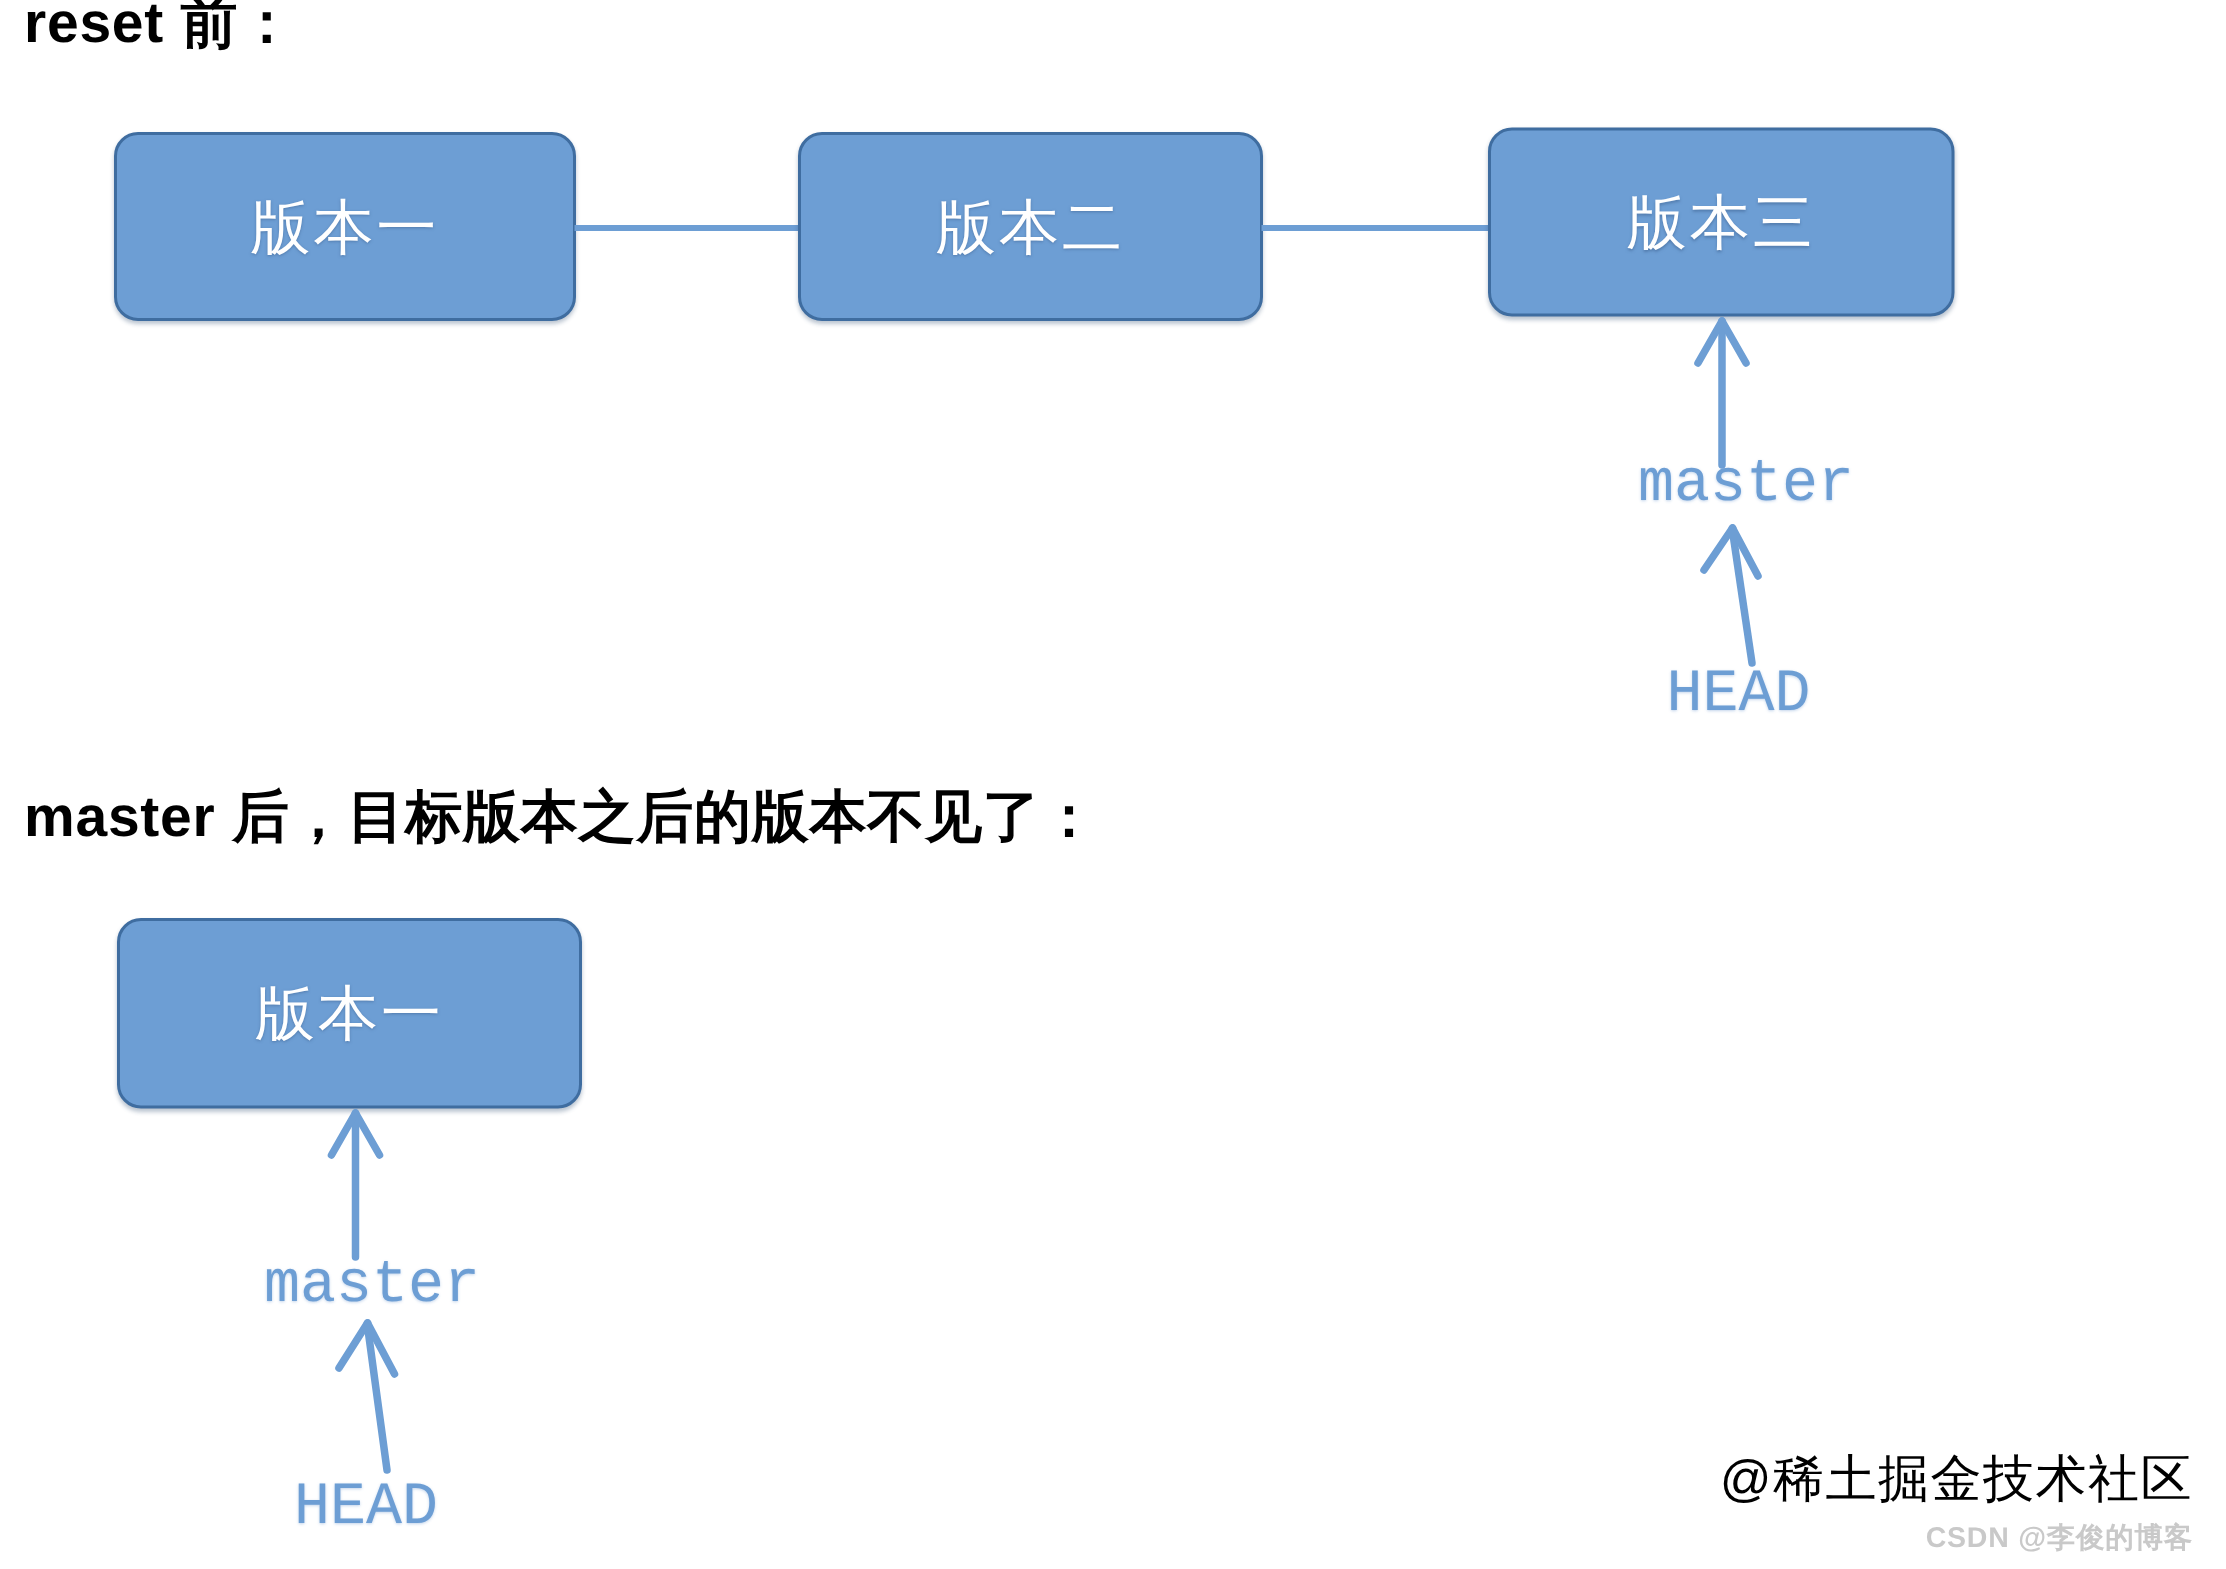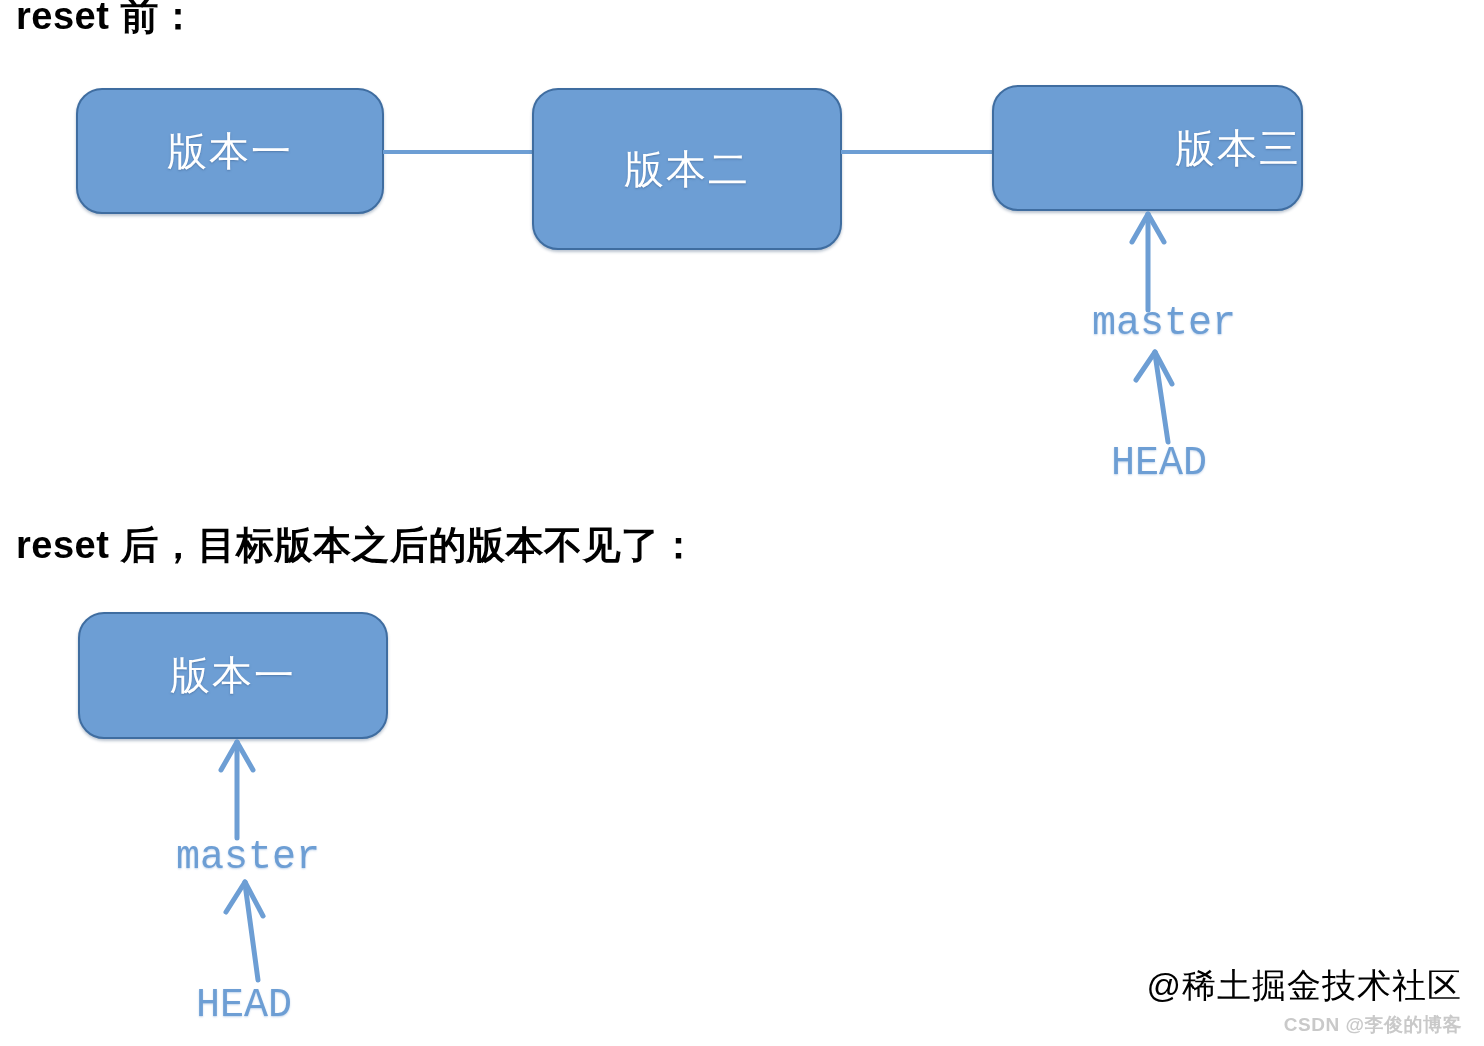--- a/index.html
+++ b/index.html
@@ -39,38 +39,38 @@
     font-size: 38px;
     line-height: 46px;
   }
 
   
   .version-box {
     position: absolute;
     box-sizing: border-box;
     background: #6D9ED4;
     border: 2px solid #3F6DA0;
-    border-radius: 26px;
+    border-radius: 16px;
     display: flex;
     align-items: center;
     justify-content: center;
     box-shadow: 0 2px 3px rgba(40,70,110,0.32);
   }
   .version-box .label {
     font-family: "Liberation Sans", "DejaVu Sans", sans-serif;
     font-size: 40px;
     color: #ffffff;
     letter-spacing: 2px;
     text-shadow: 0 1px 2px rgba(60,95,140,0.55);
     user-select: none;
   }
 
   #box-v1 { left: 76px;  top: 88px;  width: 308px; height: 126px; }
-  #box-v2 { left: 532px; top: 88px;  width: 310px; height: 162px; }
-  #box-v3 { left: 992px; top: 85px;  width: 311px; height: 126px; justify-content: flex-end; }
+  #box-v2 { left: 532px; top: 88px;  width: 310px; height: 126px; }
+  #box-v3 { left: 992px; top: 85px;  width: 311px; height: 126px; }
   #box-v1-after { left: 78px; top: 612px; width: 310px; height: 127px; }
 
   
   .connector {
     position: absolute;
     height: 4px;
     background: #6D9ED4;
   }
   #connector-1-2 { left: 383px; top: 150px; width: 151px; }
   #connector-2-3 { left: 841px; top: 150px; width: 153px; }
@@ -156,21 +156,21 @@
   <div class="ref-label" id="label-master-top">master</div>
 
   <svg class="arrow-svg" id="arrow-head-top" viewBox="0 0 110 115">
     <line x1="58" y1="102" x2="45" y2="14" stroke="#6D9ED4" stroke-width="5" stroke-linecap="round"></line>
     <line x1="45" y1="12" x2="26" y2="40" stroke="#6D9ED4" stroke-width="5" stroke-linecap="round"></line>
     <line x1="45" y1="12" x2="62" y2="44" stroke="#6D9ED4" stroke-width="5" stroke-linecap="round"></line>
   </svg>
 
   <div class="ref-label" id="label-head-top">HEAD</div>
 
-  <div class="heading" id="heading-after">reset 后，目标版本之后的版本不见了：</div>
+  <div class="heading" id="heading-after">master 后，目标版本之后的版本不见了：</div>
 
   <div class="version-box" id="box-v1-after">
     <span class="label">版本一</span>
   </div>
 
   <svg class="arrow-svg" id="arrow-master-bottom" viewBox="0 0 110 120">
     <line x1="47" y1="110" x2="47" y2="16" stroke="#6D9ED4" stroke-width="5" stroke-linecap="round"></line>
     <line x1="47" y1="14" x2="31" y2="42" stroke="#6D9ED4" stroke-width="5" stroke-linecap="round"></line>
     <line x1="47" y1="14" x2="63" y2="42" stroke="#6D9ED4" stroke-width="5" stroke-linecap="round"></line>
   </svg>

